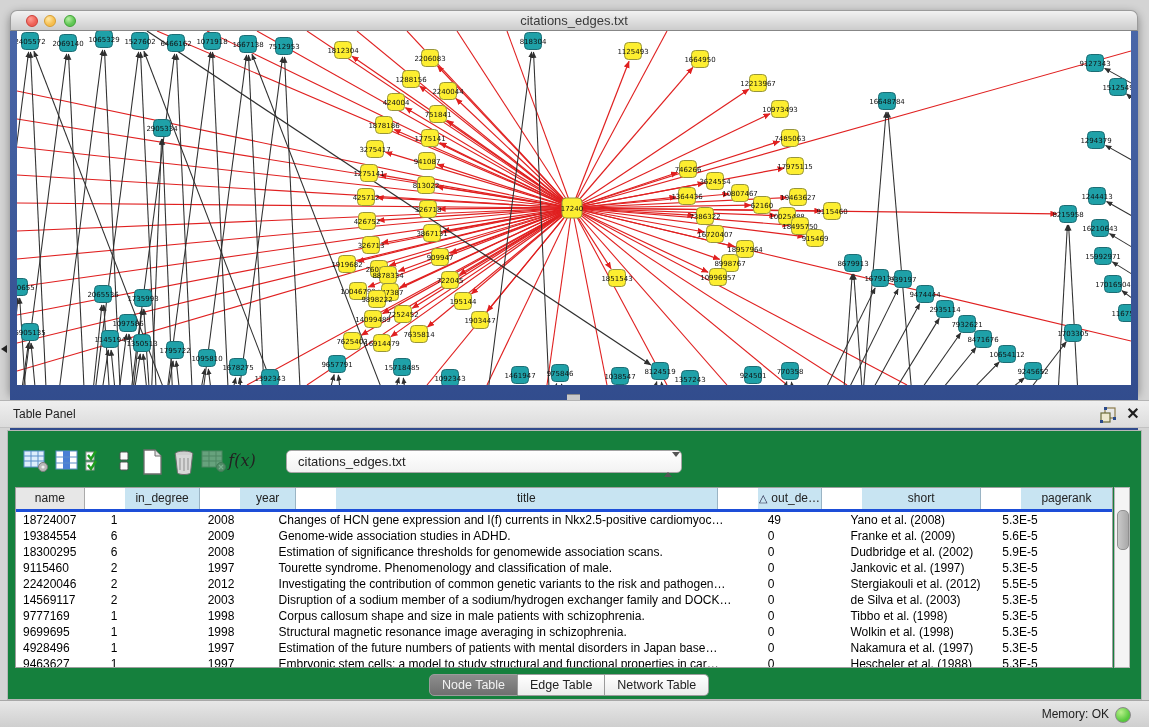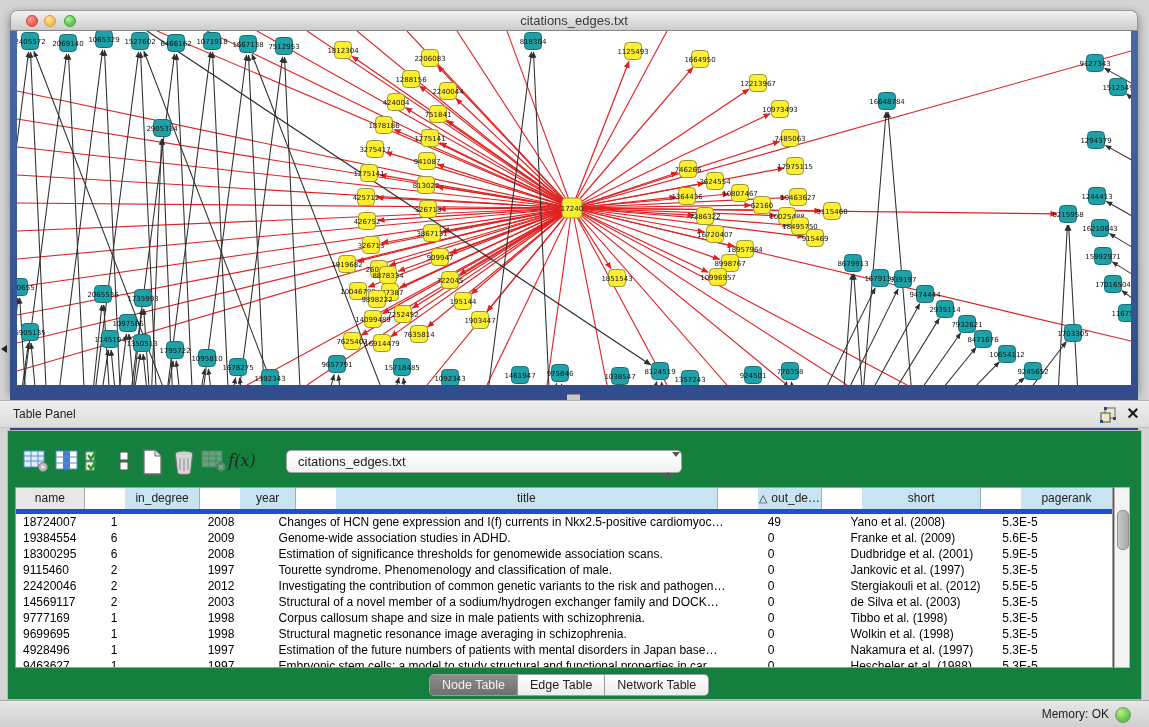--- a/index.html
+++ b/index.html
@@ -47,21 +47,21 @@
     font-size:13px;color:#222;line-height:21px;padding-left:11px;cursor:pointer;}
   .dd-arrows{position:absolute;right:8px;top:3px;width:9px;height:16px;}
   .dd-arrows .up{width:0;height:0;border-left:4px solid transparent;border-right:4px solid transparent;
     border-bottom:5px solid #555;margin-bottom:3px;}
   .dd-arrows .down{width:0;height:0;border-left:4px solid transparent;border-right:4px solid transparent;
     border-top:5px solid #555;}
 
   
   .tbl{position:absolute;left:7px;top:56px;width:1098px;height:181px;box-sizing:border-box;
     background:#fff;border:1px solid #9e9e9e;overflow:hidden;}
-  .thead{display:flex;height:21px;border-bottom:5px solid #1d4ed8;gap:40px;}
+  .thead{display:flex;height:21px;border-bottom:3px solid #1d4ed8;gap:40px;}
   .th{box-sizing:border-box;font-size:12px;color:#222;text-align:center;line-height:20px;
     background:#c8e4f2;border-right:1px solid #9ab4c4;overflow:hidden;white-space:nowrap;cursor:pointer;}
   .th.first{background:#e7e7e7;border-right:1px solid #aaa;}
   .tr{display:flex;height:16px;}
   .td{box-sizing:border-box;font-size:12px;color:#000;line-height:16px;padding-left:7px;
     overflow:hidden;white-space:nowrap;}
   .c0{width:88px;}.c1{width:97px;}.c2{width:71px;}.c3{width:490px;}.c4{width:83px;}.c5{width:152px;}.c6{width:117px;border-right:none;}
   .sortglyph{font-size:11px;color:#224;margin-right:4px;}
 
   .vscroll{position:absolute;left:1106px;top:56px;width:16px;height:181px;box-sizing:border-box;
@@ -607,21 +607,21 @@
             <div class="td c4">0</div>
             <div class="td c5">Franke et al. (2009)</div>
             <div class="td c6">5.6E-5</div>
           </div>
           <div class="tr">
             <div class="td c0">18300295</div>
             <div class="td c1">6</div>
             <div class="td c2">2008</div>
             <div class="td c3">Estimation of significance thresholds for genomewide association scans.</div>
             <div class="td c4">0</div>
-            <div class="td c5">Dudbridge et al. (2001)</div>
+            <div class="td c5">Dudbridge et al. (2002)</div>
             <div class="td c6">5.9E-5</div>
           </div>
           <div class="tr">
             <div class="td c0">9115460</div>
             <div class="td c1">2</div>
             <div class="td c2">1997</div>
             <div class="td c3">Tourette syndrome. Phenomenology and classification of male.</div>
             <div class="td c4">0</div>
             <div class="td c5">Jankovic et al. (1997)</div>
             <div class="td c6">5.3E-5</div>
@@ -632,21 +632,21 @@
             <div class="td c2">2012</div>
             <div class="td c3">Investigating the contribution of common genetic variants to the risk and pathogen…</div>
             <div class="td c4">0</div>
             <div class="td c5">Stergiakouli et al. (2012)</div>
             <div class="td c6">5.5E-5</div>
           </div>
           <div class="tr">
             <div class="td c0">14569117</div>
             <div class="td c1">2</div>
             <div class="td c2">2003</div>
-            <div class="td c3">Structural of a novel member of a sodium/hydrogen exchanger family and DOCK…</div>
+            <div class="td c3">Disruption of a sodium member of a sodium/hydrogen exchanger family and DOCK…</div>
             <div class="td c4">0</div>
             <div class="td c5">de Silva et al. (2003)</div>
             <div class="td c6">5.3E-5</div>
           </div>
           <div class="tr">
             <div class="td c0">9777169</div>
             <div class="td c1">1</div>
             <div class="td c2">1998</div>
             <div class="td c3">Corpus callosum shape and size in male patients with schizophrenia.</div>
             <div class="td c4">0</div>

